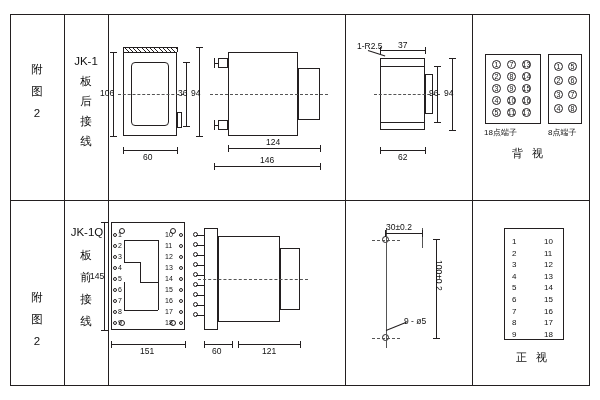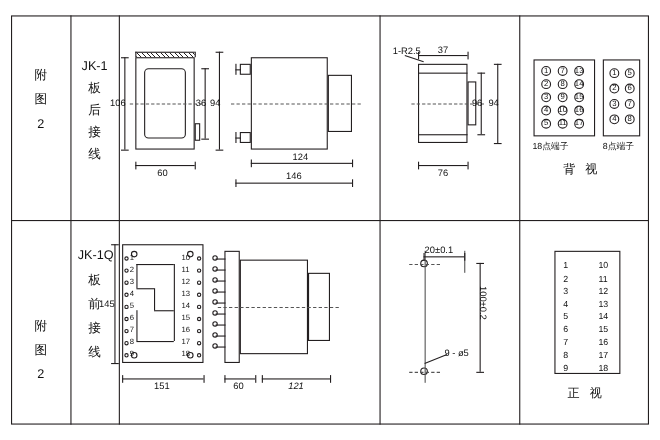--- a/index.html
+++ b/index.html
@@ -227,21 +227,21 @@
   <div class="dim" style="left:429px; top:88px;">96</div>
 
   <div class="ln vl" style="left:452px; top:58px; height:72px;"></div>
   <div class="ln hl" style="left:449px; top:58px; width:7px;"></div>
   <div class="ln hl" style="left:449px; top:130px; width:7px;"></div>
   <div class="dim" style="left:444px; top:88px;">94</div>
 
   <div class="ln hl" style="left:380px; top:150px; width:45px;"></div>
   <div class="ln vl" style="left:380px; top:147px; height:7px;"></div>
   <div class="ln vl" style="left:425px; top:147px; height:7px;"></div>
-  <div class="dim" style="left:398px; top:152px;">76</div>
+  <div class="dim" style="left:398px; top:152px;">62</div>
 
   <div class="box" style="left:485px; top:54px; width:56px; height:70px;"></div>
 
   <div class="circ" style="left:492px; top:60px; width:9px; height:9px;"></div>
   <div class="num" style="left:492px; top:61px; width:9px;">1</div>
   <div class="circ" style="left:507px; top:60px; width:9px; height:9px;"></div>
   <div class="num" style="left:507px; top:61px; width:9px;">7</div>
   <div class="circ" style="left:522px; top:60px; width:9px; height:9px;"></div>
   <div class="num" style="left:522px; top:61px; width:9px;">13</div>
 
@@ -399,33 +399,33 @@
   <div class="circ" style="left:193px; top:312px; width:5px; height:5px;"></div>
 
   <div class="ln hl" style="left:204px; top:344px; width:28px;"></div>
   <div class="ln vl" style="left:204px; top:341px; height:7px;"></div>
   <div class="ln vl" style="left:232px; top:341px; height:7px;"></div>
   <div class="dim" style="left:212px; top:346px;">60</div>
 
   <div class="ln hl" style="left:238px; top:344px; width:62px;"></div>
   <div class="ln vl" style="left:238px; top:341px; height:7px;"></div>
   <div class="ln vl" style="left:300px; top:341px; height:7px;"></div>
-  <div class="dim" style="left:262px; top:346px;font-style:italic;">121</div>
+  <div class="dim" style="left:262px; top:346px;">121</div>
 
   <div class="circ" style="left:382px; top:236px; width:7px; height:7px;"></div>
   <div class="circ" style="left:382px; top:334px; width:7px; height:7px;"></div>
   <div class="dashdot" style="left:372px; top:239.5px; width:28px;"></div>
   <div class="dashdot" style="left:372px; top:337.5px; width:28px;"></div>
   <div class="ln vl" style="left:385.5px; top:228px; height:120px; background:#555;"></div>
   <div class="ln vl" style="left:422px; top:228px; height:20px; background:#555;"></div>
 
   <div class="ln hl" style="left:385px; top:233px; width:37px;"></div>
   <div class="ln vl" style="left:385px; top:230px; height:7px;"></div>
   <div class="ln vl" style="left:422px; top:230px; height:7px;"></div>
-  <div class="dim" style="left:386px; top:222px;">20±0.1</div>
+  <div class="dim" style="left:386px; top:222px;">30±0.2</div>
 
   <div class="ln vl" style="left:436px; top:239px; height:99px;"></div>
   <div class="ln hl" style="left:433px; top:239px; width:7px;"></div>
   <div class="ln hl" style="left:433px; top:338px; width:7px;"></div>
   <div class="dimv" style="left:444px; top:260px; transform:rotate(90deg);">100±0.2</div>
 
   <div class="ln hl" style="left:386px; top:330px; width:22px; transform:rotate(-22deg); transform-origin:left center;"></div>
   <div class="dim" style="left:404px; top:316px;">9 - ø5</div>
 
   <div class="box" style="left:504px; top:228px; width:60px; height:112px;"></div>

